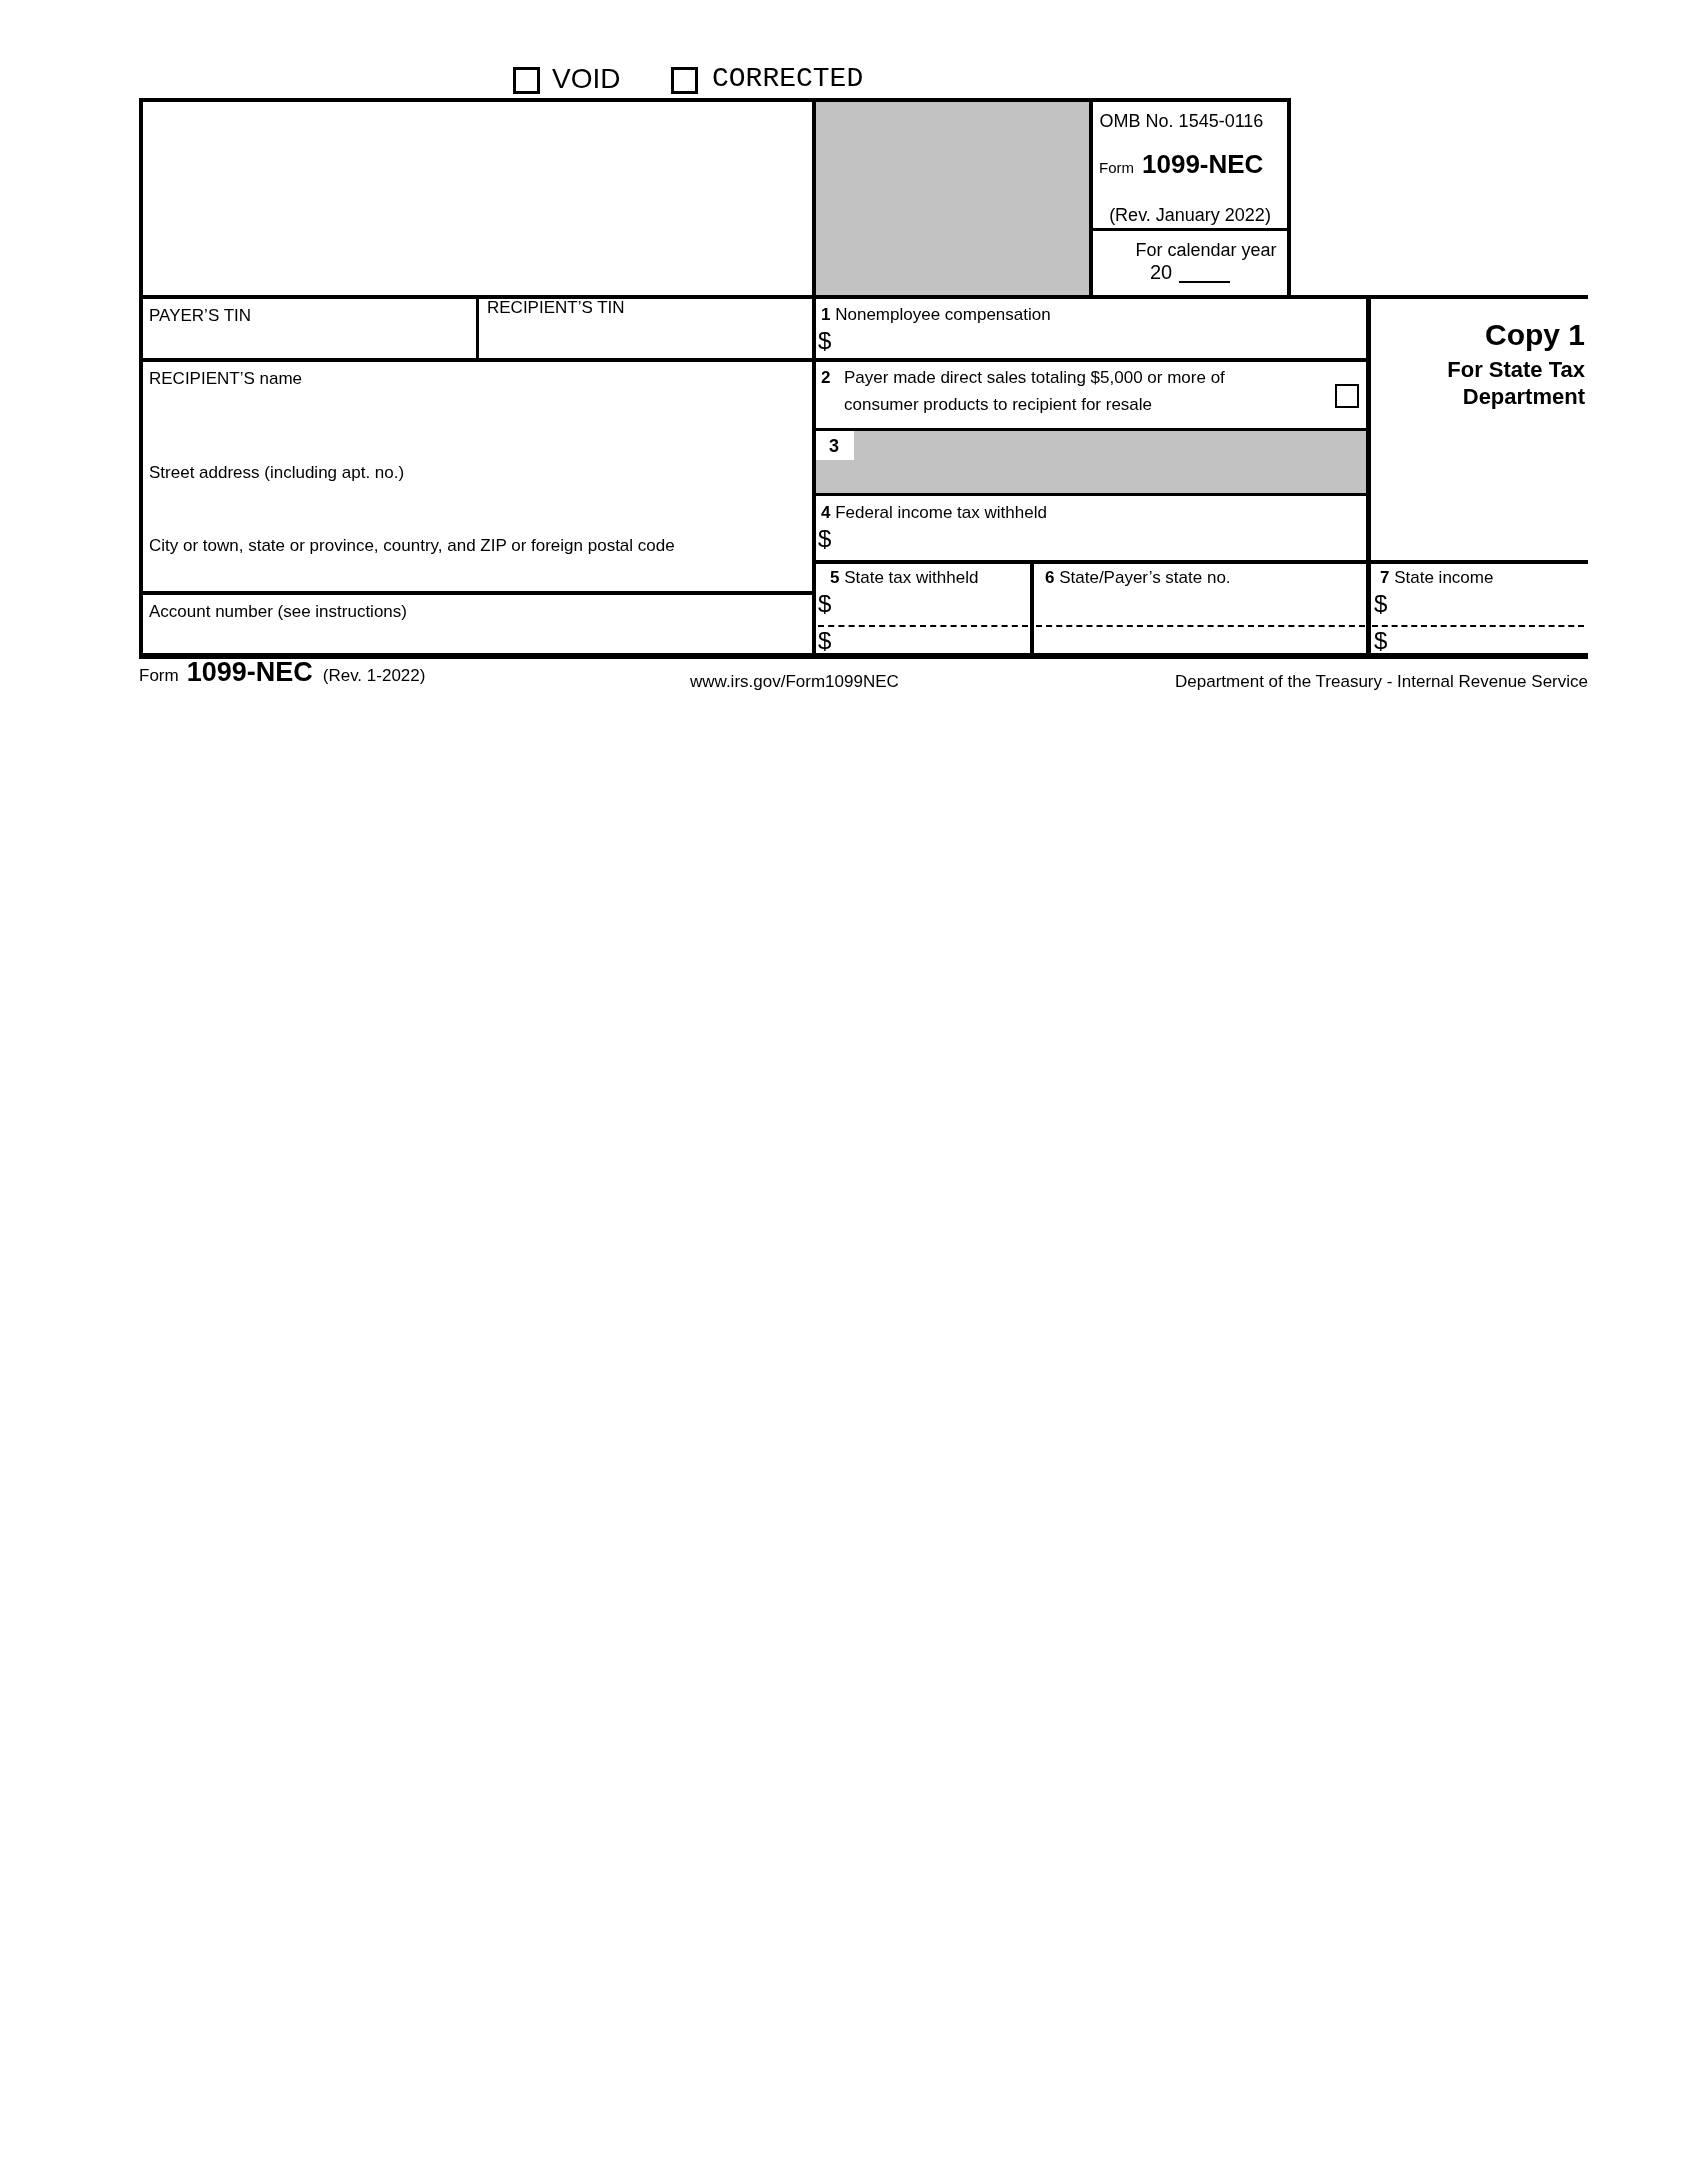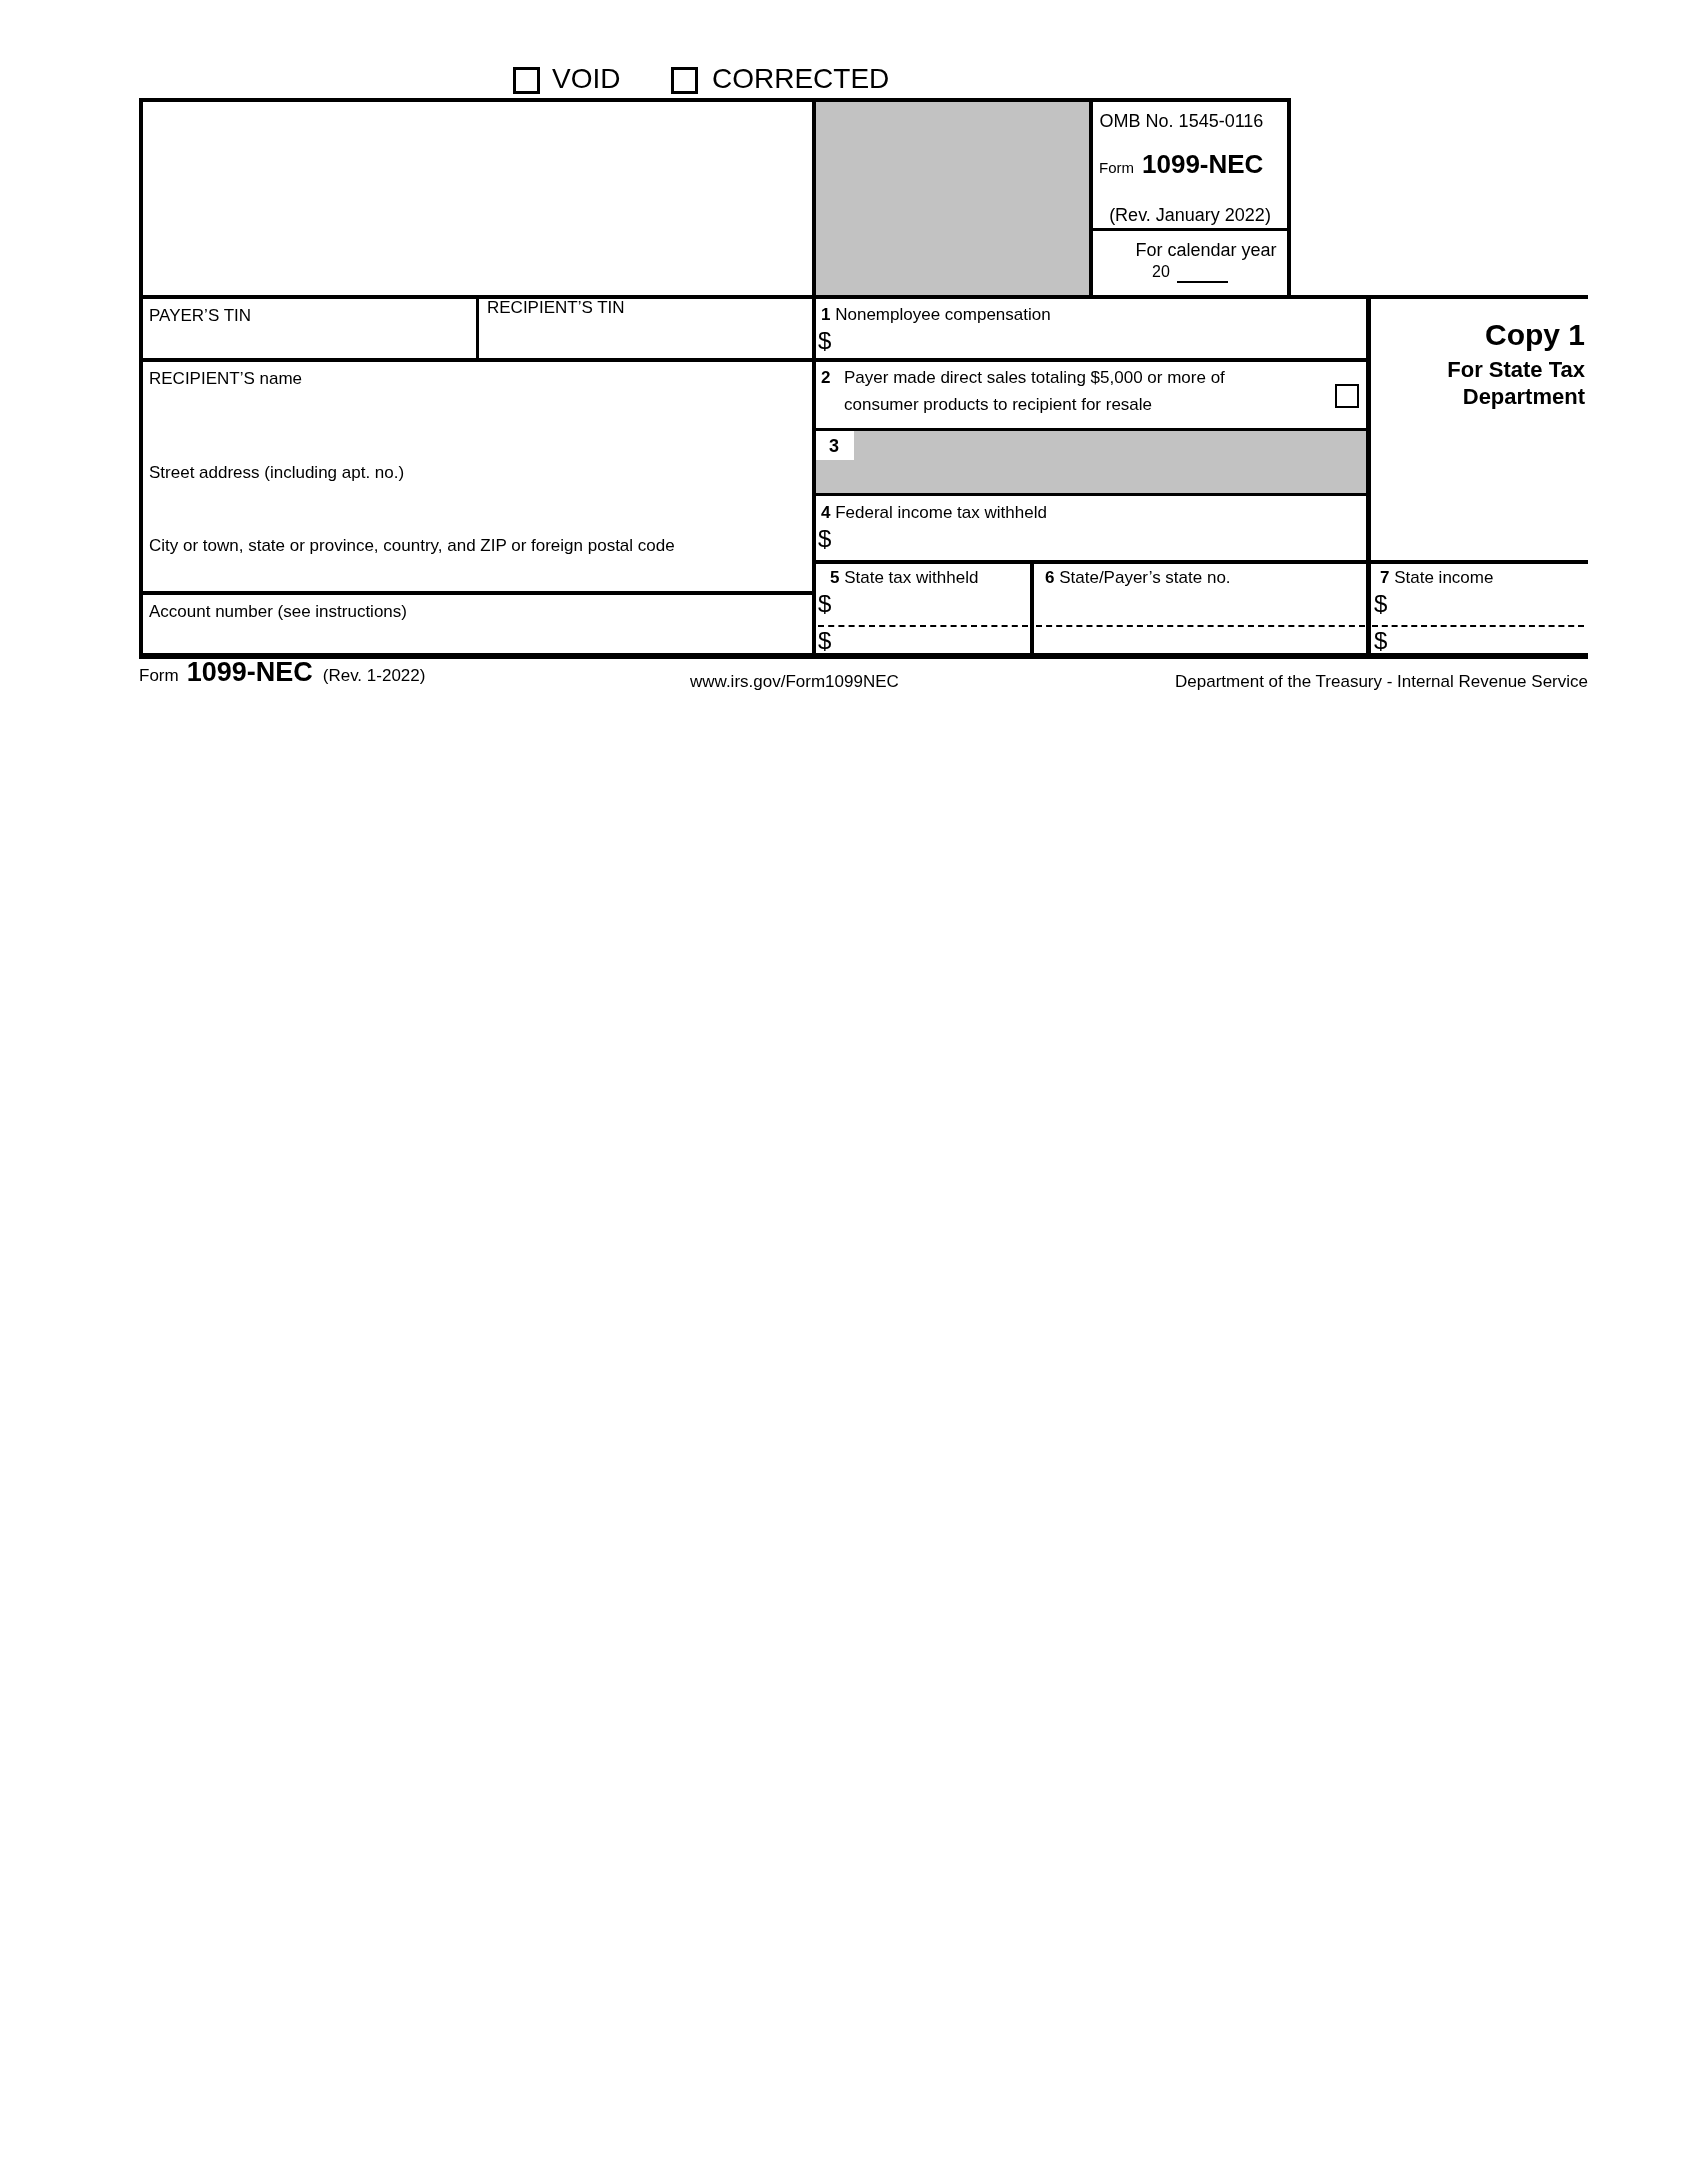--- a/index.html
+++ b/index.html
@@ -20,21 +20,21 @@
   .entry{position:absolute;}
 </style>
 </head>
 <body>
 
 <div class="abs" style="left:0;top:0;width:1683px;height:2179px;">
 
   <div class="cb" style="left:513px;top:67px;width:27px;height:27px;"></div>
   <div class="lbl bigchk" style="left:552px;top:65px;">VOID</div>
   <div class="cb" style="left:671px;top:67px;width:27px;height:27px;"></div>
-  <div class="lbl bigchk" style="left:712px;top:65px;">CORRECTED</div>
+  <div class="lbl bigchk" style="left:712px;top:65px;font-family:Liberation Mono, monospace;">CORRECTED</div>
 
   <div class="shaded" style="left: 816px; top: 102px; width: 273px; height: 193px; background: rgb(194, 194, 194);"></div>
   <div class="shaded" style="left: 816px; top: 431px; width: 550px; height: 62px; background: rgb(194, 194, 194);"></div>
   <div class="abs" style="left:816px;top:431px;width:38px;height:29px;background:#fff;"></div>
   <div class="lbl num" style="left:829px;top:434px;font-size:18px;">3</div>
 
   <div class="ln" style="left:139px;top:98px;width:1152px;height:4px;"></div>
   <div class="ln" style="left:139px;top:98px;width:4px;height:559px;"></div>
   <div class="ln" style="left:812px;top:98px;width:4px;height:559px;"></div>
   <div class="ln" style="left:1089px;top:98px;width:4px;height:199px;"></div>
@@ -57,21 +57,21 @@
   <div class="entry" style="left:145px;top:153px;width:663px;height:139px;"></div>
 
   <div class="lbl" style="left:1093px;top:109px;width:177px;text-align:center;font-size:18px;">OMB No. 1545-0116</div>
   <div class="abs" style="left:1099px;top:149px;display:flex;align-items:baseline;">
     <span style="font-size:15px;">Form</span>
     <span style="font-size:26px;font-weight:bold;margin-left:8px;">1099-NEC</span>
   </div>
   <div class="lbl" style="left:1093px;top:203px;width:194px;text-align:center;font-size:18px;">(Rev. January 2022)</div>
   <div class="lbl" style="left:1093px;top:238px;width:226px;text-align:center;font-size:18px;">For calendar year</div>
   <div class="abs" style="left:1093px;top:261px;width:194px;display:flex;justify-content:center;align-items:flex-end;">
-    <span style="font-size:16px;line-height:22px;text-align:right;">20</span>
+    <span style="font-size:20px;line-height:22px;text-align:right;">20</span>
     <span class="entry" style="position:static;display:inline-block;width:51px;height:20px;border-bottom:2px solid #000;margin-left:7px;"></span>
   </div>
 
 
   <div class="titleblk" style="left:1366px;top:319px;width:219px;font-size:30px;line-height:32px;text-align:right;">Copy 1</div>
   <div class="titleblk" style="left:1366px;top:356px;width:219px;font-size:22px;line-height:27px;">
     <div>For State Tax</div>
     <div>Department</div>
   </div>
 

